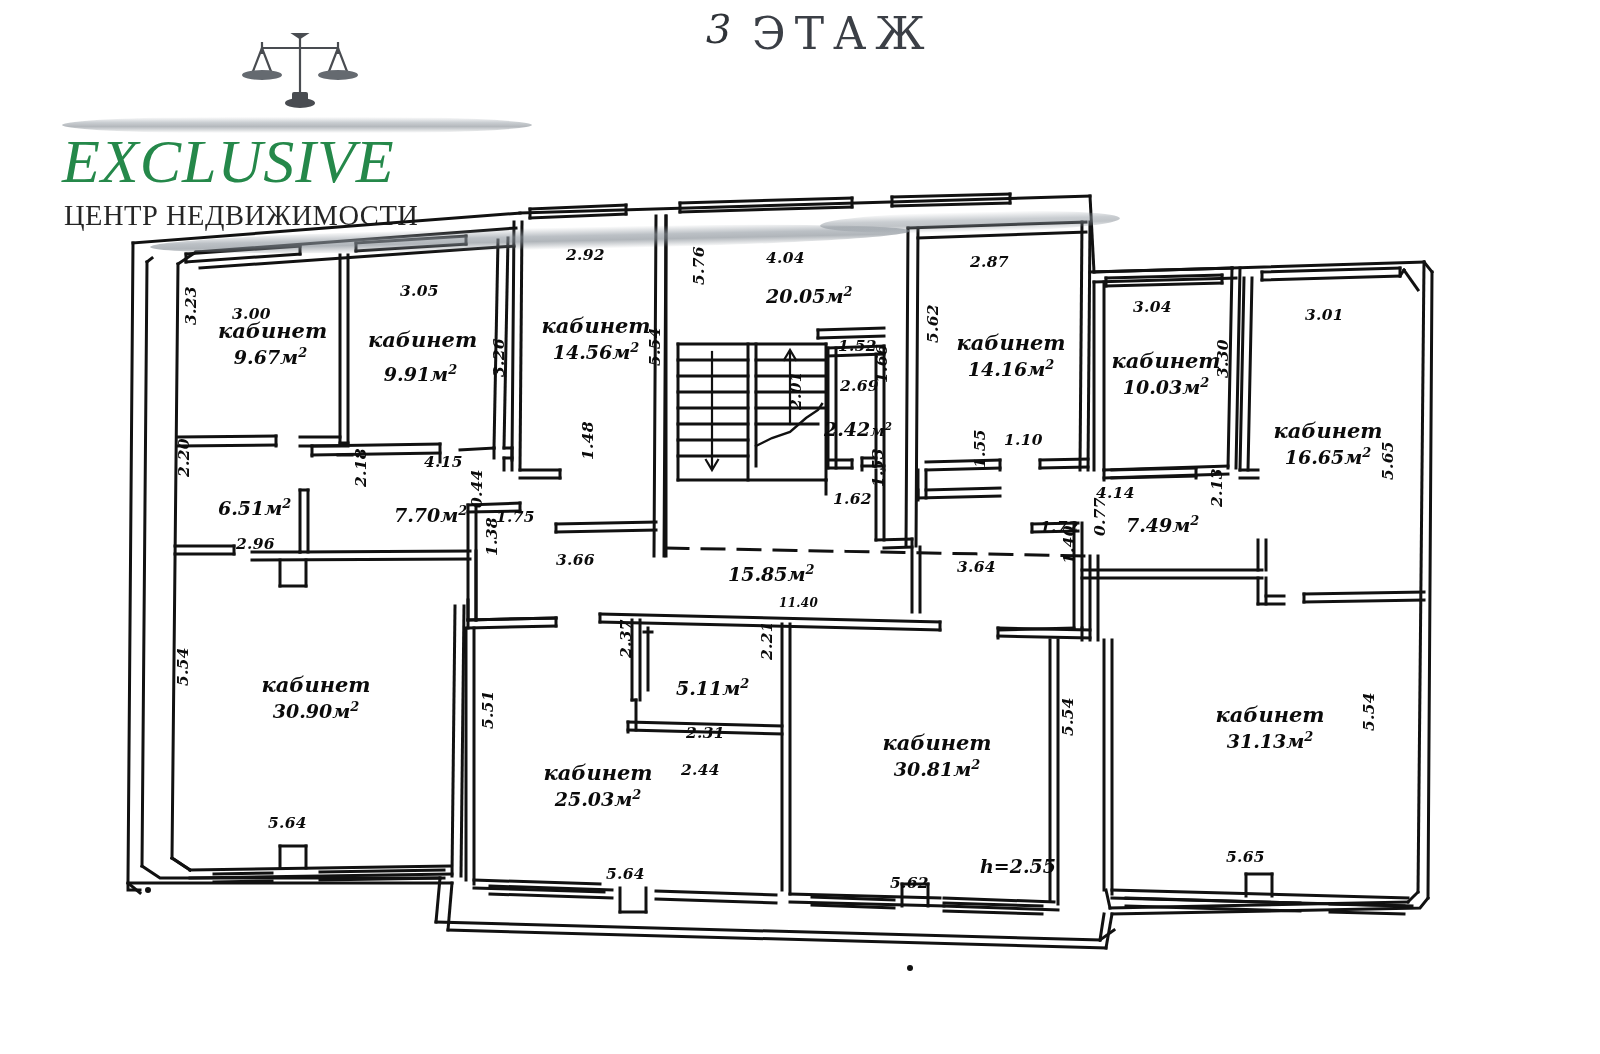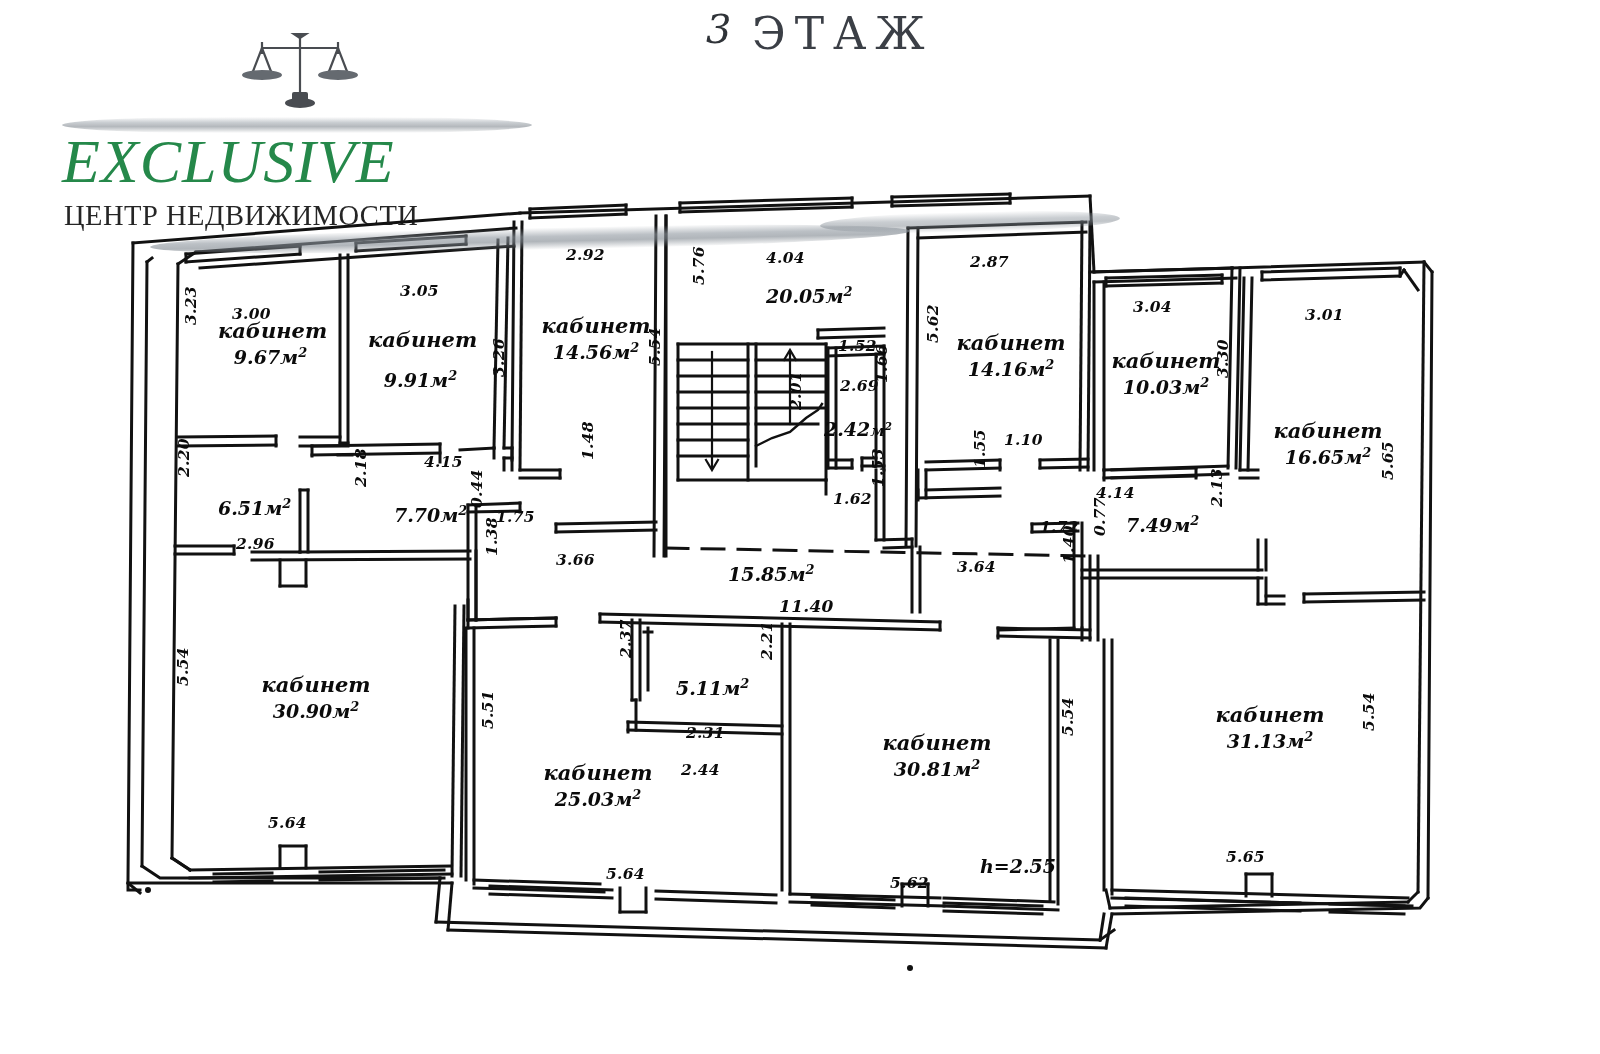--- a/index.html
+++ b/index.html
@@ -26,21 +26,21 @@
   .wmband{position:absolute;pointer-events:none;
         background:linear-gradient(180deg,rgba(146,154,162,0) 0%,
            rgba(146,154,162,.62) 40%,rgba(128,136,144,.62) 62%,
            rgba(146,154,162,0) 100%);
         border-radius:50%/60%;}
 
   
   .lbl{position:absolute;white-space:nowrap;
        font-family:"DejaVu Serif",serif;color:#0b0b0b;
        font-style:italic;font-weight:700;}
-  .dim{font-size:17px;letter-spacing:.3px;}
+  .dim{font-size:12px;letter-spacing:.3px;}
   .dim.s{font-size:15.5px;}
   .area{font-size:19px;}
   .room{font-size:21px;}
   .sup{font-size:.68em;vertical-align:super;}
   .title{position:absolute;font-family:"DejaVu Serif",serif;
          font-size:44px;font-weight:400;color:#3b3f46;letter-spacing:9px;}
   .t3{position:absolute;font-family:"DejaVu Serif",serif;
       font-size:40px;color:#2f3338;font-style:italic;}
   .rot{transform-origin:left top;}
 </style>
@@ -417,21 +417,21 @@
   <div class="t3" style="left:706px;top:6px;">3</div>
   <div class="title" style="left:752px;top:8px;">ЭТАЖ</div>
 
   <div id="textlayer">
       <div class="lbl" style="left: 218px; top: 318px; width: 105px; text-align: center;">
         <div class="room">кабинет</div>
         <div class="area" style="margin-top:2px">9.67м<span class="sup">2</span></div>
       </div>
       <div class="lbl" style="left: 368px; top: 327px; width: 105px; text-align: center;">
         <div class="room">кабинет</div>
-        <div class="area" style="margin-top:16px">9.91м<span class="sup">2</span></div>
+        <div class="area" style="margin-top:10px">9.91м<span class="sup">2</span></div>
       </div>
       <div class="lbl" style="left: 540px; top: 313px; width: 112px; text-align: center;">
         <div class="room">кабинет</div>
         <div class="area" style="margin-top:2px">14.56м<span class="sup">2</span></div>
       </div>
       <div class="lbl" style="left: 955px; top: 330px; width: 112px; text-align: center;">
         <div class="room">кабинет</div>
         <div class="area" style="margin-top:2px">14.16м<span class="sup">2</span></div>
       </div>
       <div class="lbl" style="left: 1110px; top: 348px; width: 112px; text-align: center;">

